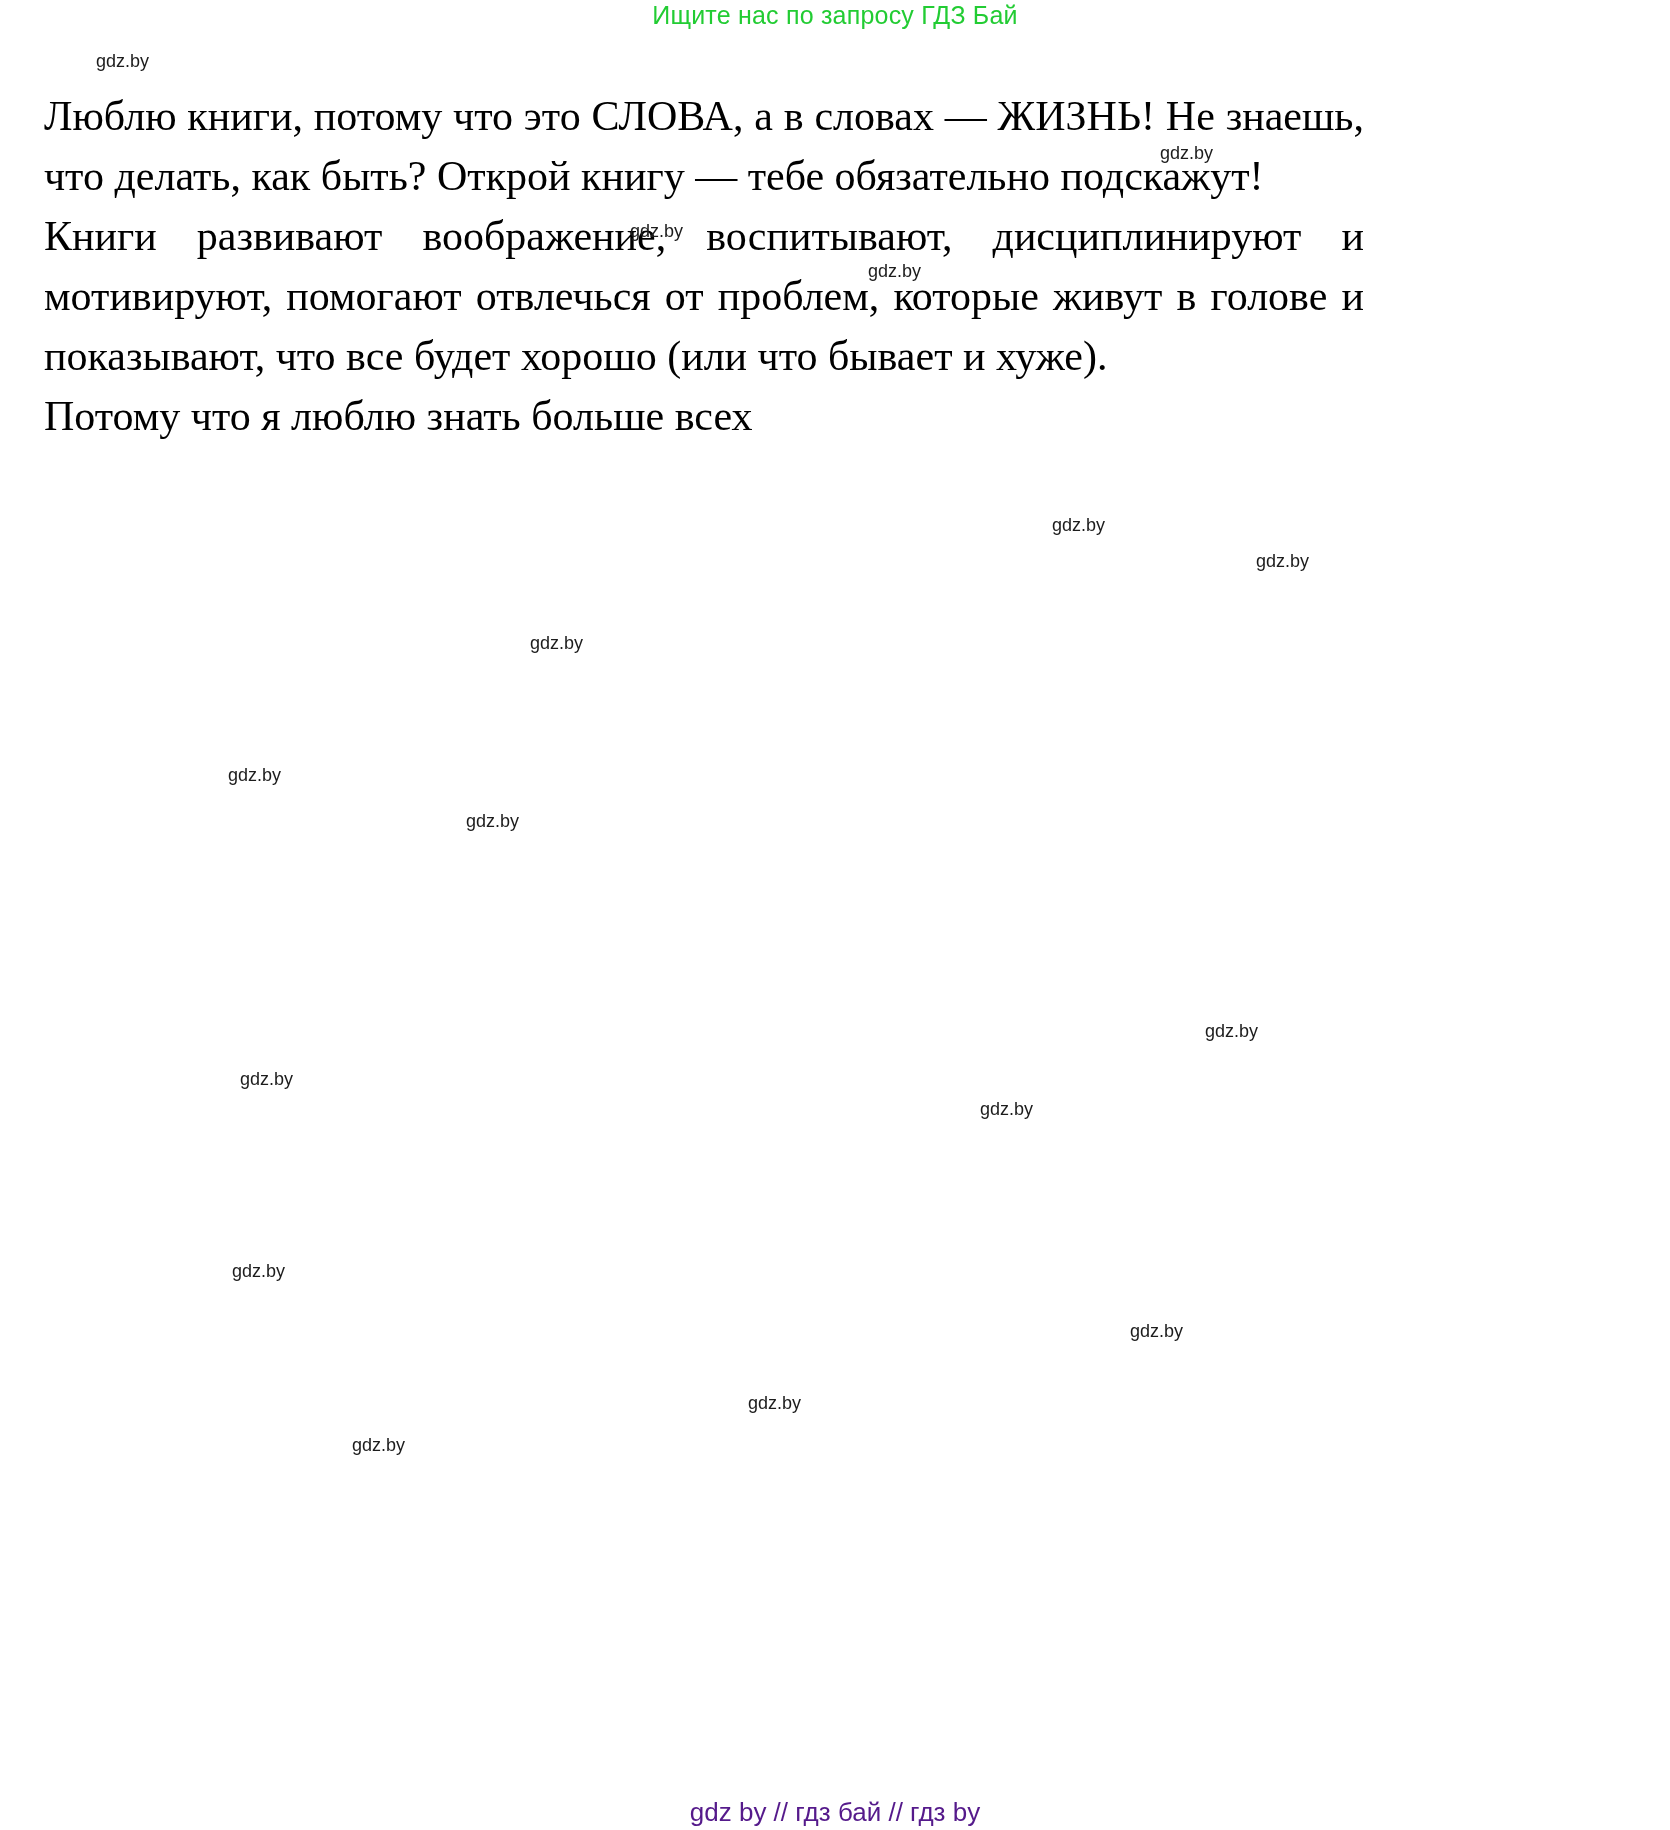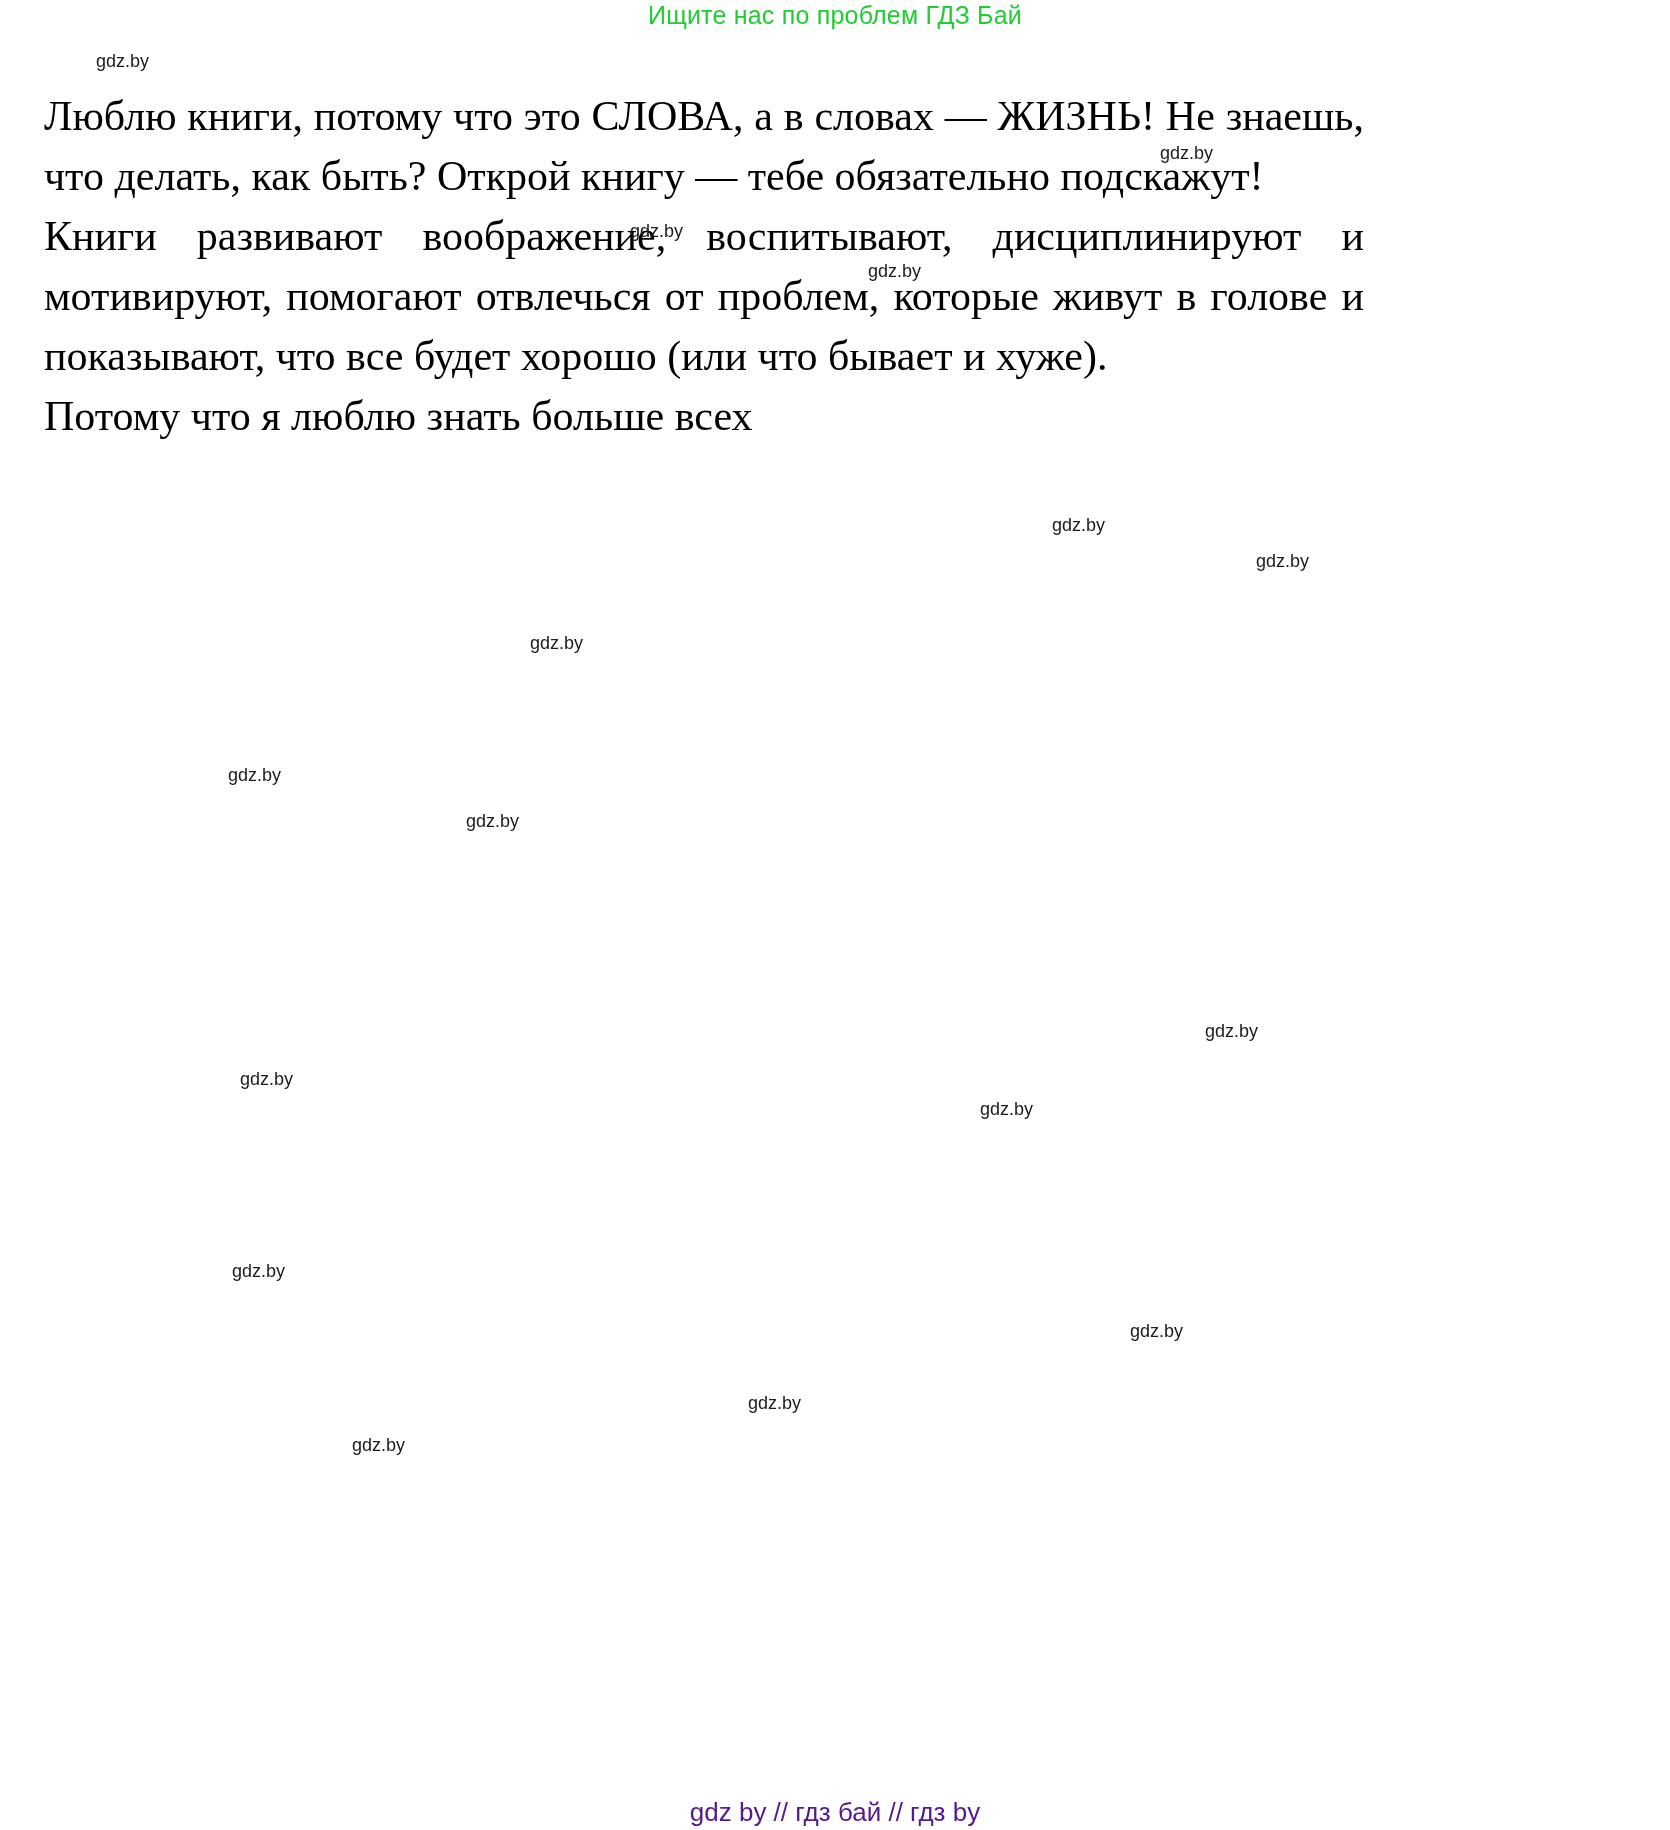--- a/index.html
+++ b/index.html
@@ -70,21 +70,21 @@
     line-height: 27px;
     color: #1c1c1c;
     white-space: nowrap;
     pointer-events: none;
     user-select: none;
   }
 </style>
 </head>
 <body>
 
-<div id="promo-header" style="color: rgb(34, 204, 51);">Ищите нас по проблем ГДЗ Бай</div>
+<div id="promo-header" style="color: rgb(34, 204, 51);">Ищите нас по запросу ГДЗ Бай</div>
 
 <div id="answer-body">
   <p>Люблю книги, потому что это СЛОВА, а в словах — ЖИЗНЬ! Не знаешь, что делать, как быть? Открой книгу — тебе обязательно подскажут!</p>
   <p>Книги развивают воображение, воспитывают, дисциплинируют и мотивируют, помогают отвлечься от проблем, которые живут в голове и показывают, что все будет хорошо (или что бывает и хуже).</p>
   <p>Потому что я люблю знать больше всех</p>
 </div>
 
 <div id="watermark-layer">
     <span class="watermark" style="left: 96px; top: 48px;">gdz.by</span>
     <span class="watermark" style="left: 1160px; top: 140px;">gdz.by</span>

